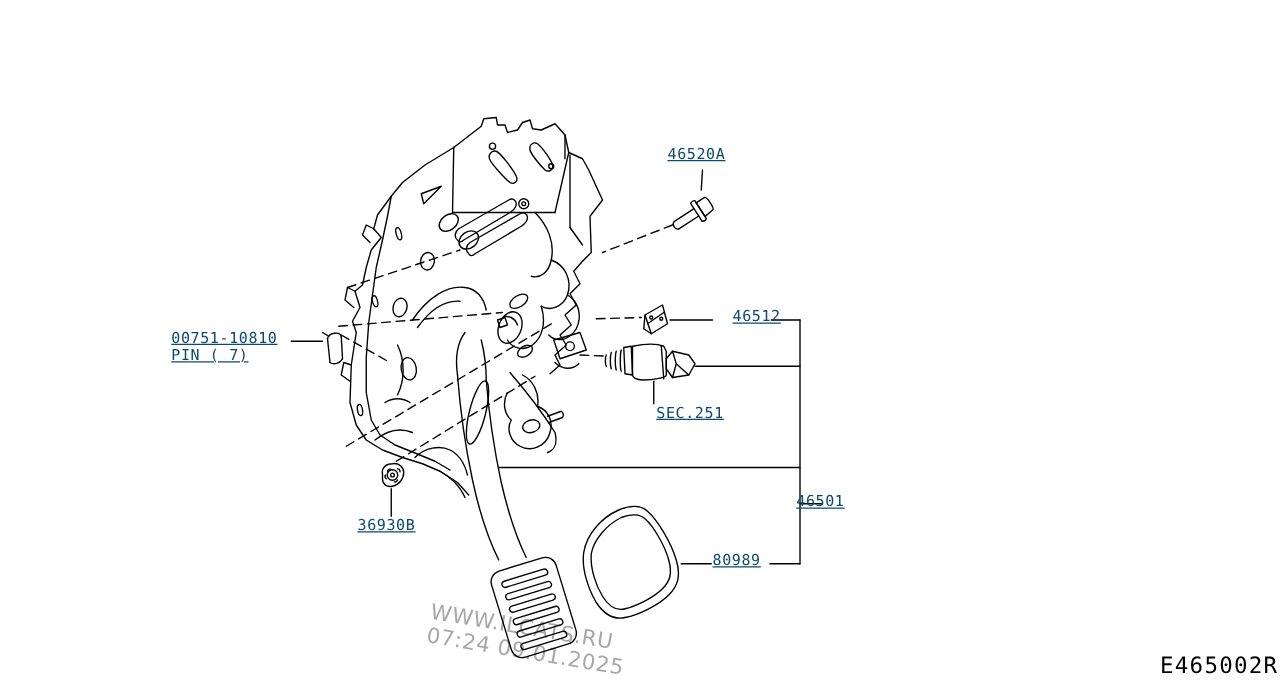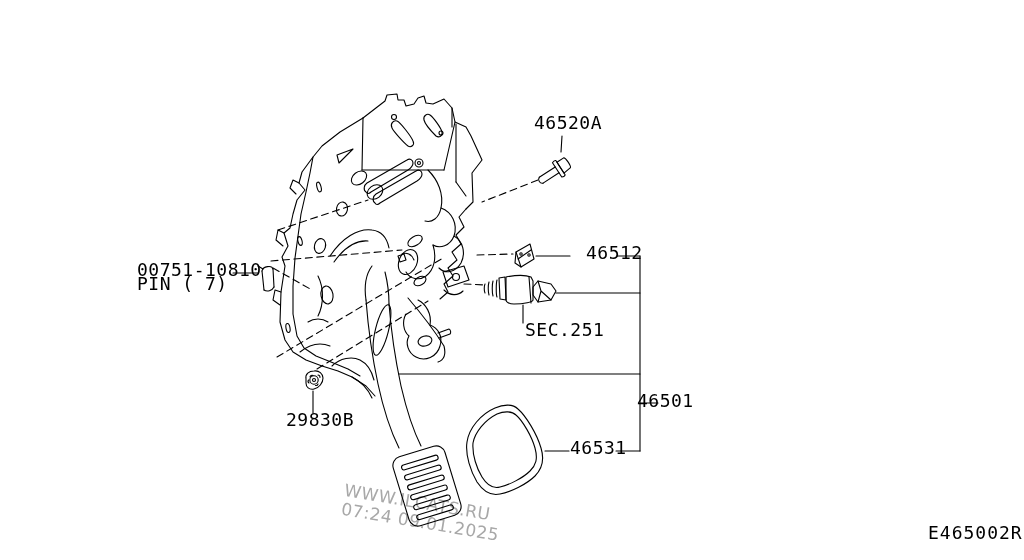--- a/index.html
+++ b/index.html
@@ -1,19 +1,19 @@
 <!DOCTYPE html>
 <html><head>
 <meta charset="utf-8">
 <style>
   html,body{margin:0;padding:0;background:#fff;}
   .stage{position:relative;width:1024px;height:560px;background:#fff;overflow:hidden;
          font-family:"DejaVu Sans Mono","Liberation Mono",monospace;}
   .stage svg{position:absolute;left:0;top:0;}
-  .callout{position:absolute;font-size:18px;line-height:14px;color:#000000;white-space:nowrap;letter-spacing:.5px;}
+  .callout{position:absolute;font-size:12px;line-height:14px;color:#0c4a6e;white-space:nowrap;letter-spacing:.5px;text-decoration:underline;}
   .code{position:absolute;font-size:18px;line-height:18px;color:#000;white-space:nowrap;letter-spacing:1px;}
   .watermark{position:absolute;left:346px;top:481px;color:#a8a8a8;
              font-family:"DejaVu Sans","Liberation Sans",sans-serif;
              font-size:17px;line-height:19px;letter-spacing:.5px;white-space:nowrap;
              transform:rotate(9.5deg);transform-origin:left top;}
 </style>
 </head>
 <body>
 
 <div class="stage">
@@ -175,18 +175,18 @@
       <path d="M545,451 L569,451"></path>
       <path d="M616,451 L640,451"></path>
     </g>
   </svg>
 
   <div class="callout" style="left:534px;top:116px;">46520A</div>
   <div class="callout" style="left:137px;top:263px;">00751-10810</div>
   <div class="callout" style="left:137px;top:277px;">PIN ( 7)</div>
   <div class="callout" style="left:586px;top:246px;">46512</div>
   <div class="callout" style="left:525px;top:323px;">SEC.251</div>
-  <div class="callout" style="left:286px;top:413px;">29830B</div>
+  <div class="callout" style="left:286px;top:413px;">36930B</div>
   <div class="callout" style="left:637px;top:394px;">46501</div>
-  <div class="callout" style="left:570px;top:441px;">46531</div>
+  <div class="callout" style="left:570px;top:441px;">80989</div>
   <div class="code" style="left:928px;top:524px;">E465002R</div>
 
 </div>
 
 </body></html>

